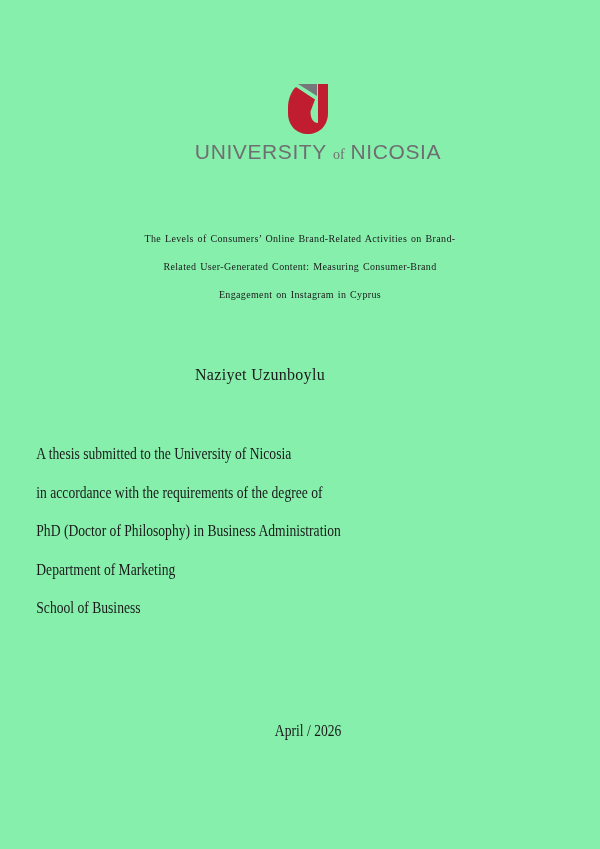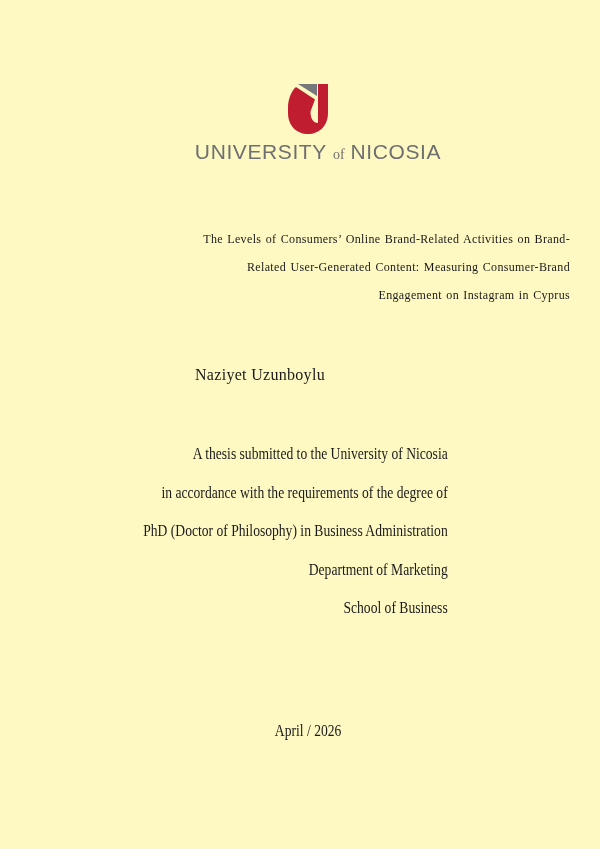--- a/index.html
+++ b/index.html
@@ -4,21 +4,21 @@
 <style>
   html, body {
     margin: 0;
     padding: 0;
     background: #ffffff;
   }
   .page {
     position: relative;
     width: 600px;
     height: 849px;
-    background: #fef9c3;
+    background: #86efac;
     font-family: "Liberation Serif", serif;
     color: #1a1a1a;
     overflow: hidden;
   }
 
   
   .logo-mark {
     position: absolute;
     left: 288px;
     top: 84px;
@@ -47,22 +47,22 @@
     letter-spacing: 0;
     margin: 0 6px;
   }
 
   
   .title {
     position: absolute;
     top: 225px;
     left: 30px;
     right: 30px;
-    text-align: right;
-    font-size: 12px;
+    text-align: center;
+    font-size: 10px;
     line-height: 28px;
     letter-spacing: 0.35px;
     word-spacing: 1px;
   }
 
   
   .author {
     position: absolute;
     top: 366px;
     left: 0;
@@ -71,21 +71,21 @@
     font-size: 16px;
     letter-spacing: 0.3px;
   }
 
   
   .statement {
     position: absolute;
     top: 435px;
     left: 0;
     width: 484px;
-    text-align: right;
+    text-align: left;
     font-size: 16px;
     line-height: 38.5px;
   }
   .statement .line {
     transform: scaleX(0.85);
     transform-origin: 50% 50%;
     white-space: nowrap;
   }
 
   

